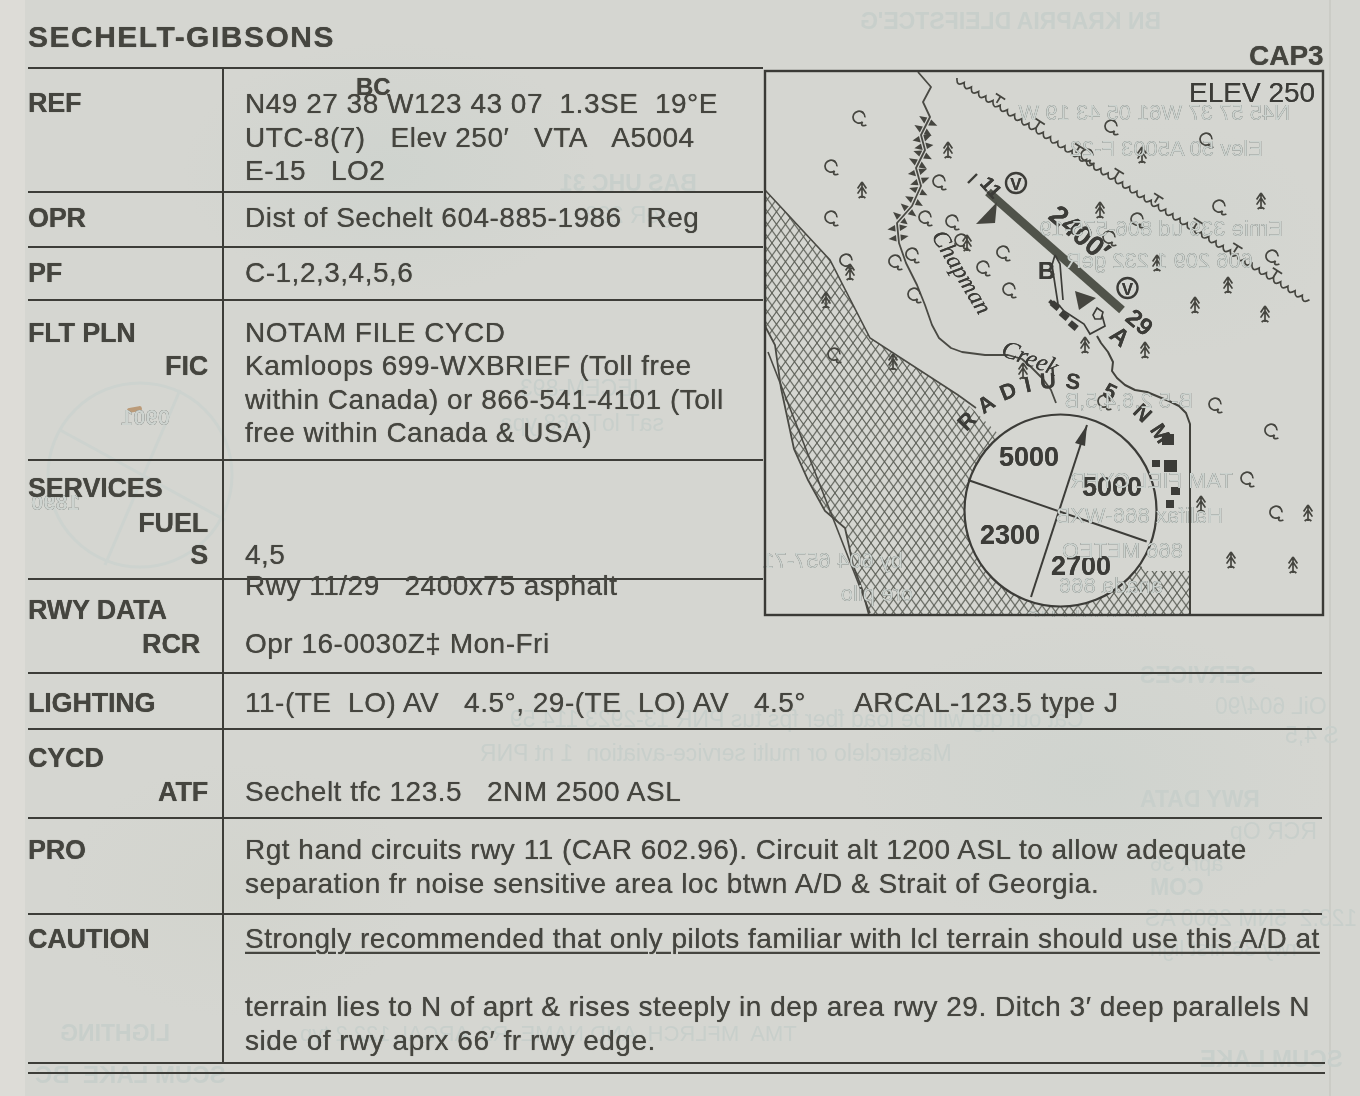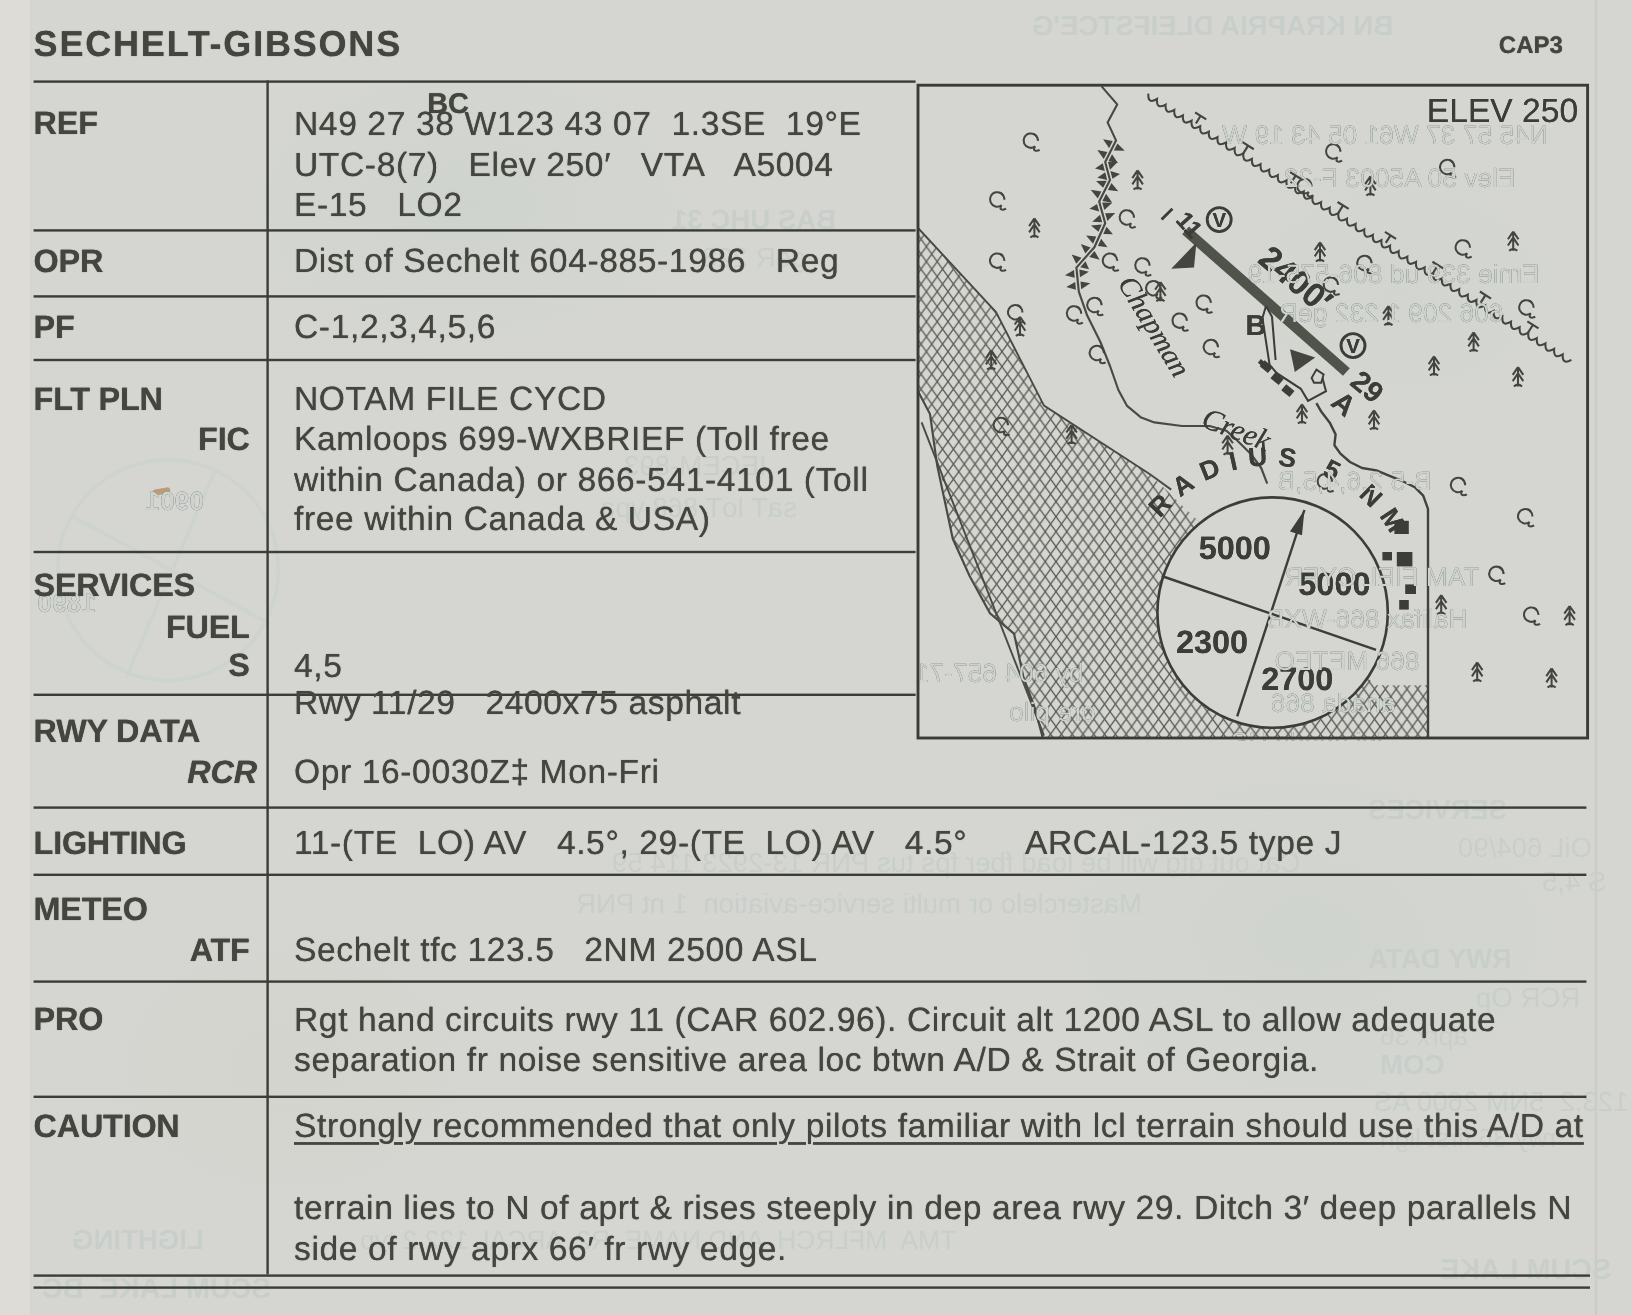--- a/index.html
+++ b/index.html
@@ -60,21 +60,21 @@
 <div class="bleed" style="left:300px;top:1040px;font-size:22px;">TMA  MFLRCH  AND NAME  R2  ARCAL 122.2 typ</div>
 <div class="bleed bleedb" style="left:35px;top:1082px;font-size:24px;">SCUM LAKE  BC</div>
 <div class="bleed bleedb" style="left:1200px;top:1066px;font-size:24px;">SCUM LAKE</div>
 
 <div class="bleed" style="left:1150px;top:870px;font-size:22px;">aprx 36</div>
 
 <div class="t" style="left:28px;top:46px;font-size:30px;font-weight:700;letter-spacing:1.5px;">SECHELT-GIBSONS</div>
 
 <div class="t" style="left:356px;top:46px;font-size:24px;font-weight:700;margin-top:48px;">BC</div>
 
-<div class="t" style="left:1249px;top:44px;font-size:20px;font-weight:700;">CAP3</div>
+<div class="t" style="left:1249px;top:64px;font-size:28px;font-weight:700;">CAP3</div>
 
 <div class="hl" style="top:67px;left:28px;width:735px"></div>
 <div class="hl" style="top:191px;left:28px;width:735px"></div>
 <div class="hl" style="top:246px;left:28px;width:735px"></div>
 <div class="hl" style="top:299px;left:28px;width:735px"></div>
 <div class="hl" style="top:459px;left:28px;width:735px"></div>
 <div class="hl" style="top:578px;left:28px;width:735px"></div>
 <div class="hl" style="top:672px;left:28px;width:1294px"></div>
 <div class="hl" style="top:728px;left:28px;width:1294px"></div>
 <div class="hl" style="top:817px;left:28px;width:1294px"></div>
@@ -84,27 +84,27 @@
 
 <div class="vl" style="left:222px;top:67px;height:995px"></div>
 
 <div class="t lab" style="left:28px;top:111px;">REF</div>
 <div class="t lab" style="left:28px;top:226px;">OPR</div>
 <div class="t lab" style="left:28px;top:281px;">PF</div>
 <div class="t lab" style="left:28px;top:341px;">FLT PLN</div>
 <div class="t lab" style="left:28px;top:496px;">SERVICES</div>
 <div class="t lab" style="left:28px;top:618px;">RWY DATA</div>
 <div class="t lab" style="left:28px;top:711px;">LIGHTING</div>
-<div class="t lab" style="left:28px;top:766px;">METEO</div>
+<div class="t lab" style="left:28px;top:766px;">CYCD</div>
 <div class="t lab" style="left:28px;top:858px;">PRO</div>
 <div class="t lab" style="left:28px;top:947px;">CAUTION</div>
 <div class="t lab r" style="left:208px;top:374px;">FIC</div>
 <div class="t lab r" style="left:208px;top:531px;">FUEL</div>
 <div class="t lab r" style="left:208px;top:563px;">S</div>
-<div class="t lab r" style="left:214px;top:652px;font-style:italic;">RCR</div>
+<div class="t lab r" style="left:200px;top:652px;">RCR</div>
 <div class="t lab r" style="left:208px;top:800px;">ATF</div>
 <div class="t b1" style="left:245px;top:112px;">N49 27 38 W123 43 07&nbsp; 1.3SE&nbsp; 19°E</div>
 <div class="t b1" style="left:245px;top:146px;">UTC-8(7)&nbsp;&nbsp; Elev 250′&nbsp;&nbsp; VTA&nbsp;&nbsp; A5004</div>
 <div class="t b1" style="left:245px;top:179px;">E-15&nbsp;&nbsp; LO2</div>
 <div class="t b1" style="left:245px;top:226px;">Dist of Sechelt 604-885-1986&nbsp;&nbsp; Reg</div>
 <div class="t b1" style="left:245px;top:281px;">C-1,2,3,4,5,6</div>
 <div class="t b1" style="left:245px;top:341px;">NOTAM FILE CYCD</div>
 <div class="t b1" style="left:245px;top:374px;">Kamloops 699-WXBRIEF (Toll free</div>
 <div class="t b1" style="left:245px;top:408px;">within Canada) or 866-541-4101 (Toll</div>
 <div class="t b1" style="left:245px;top:441px;">free within Canada &amp; USA)</div>

